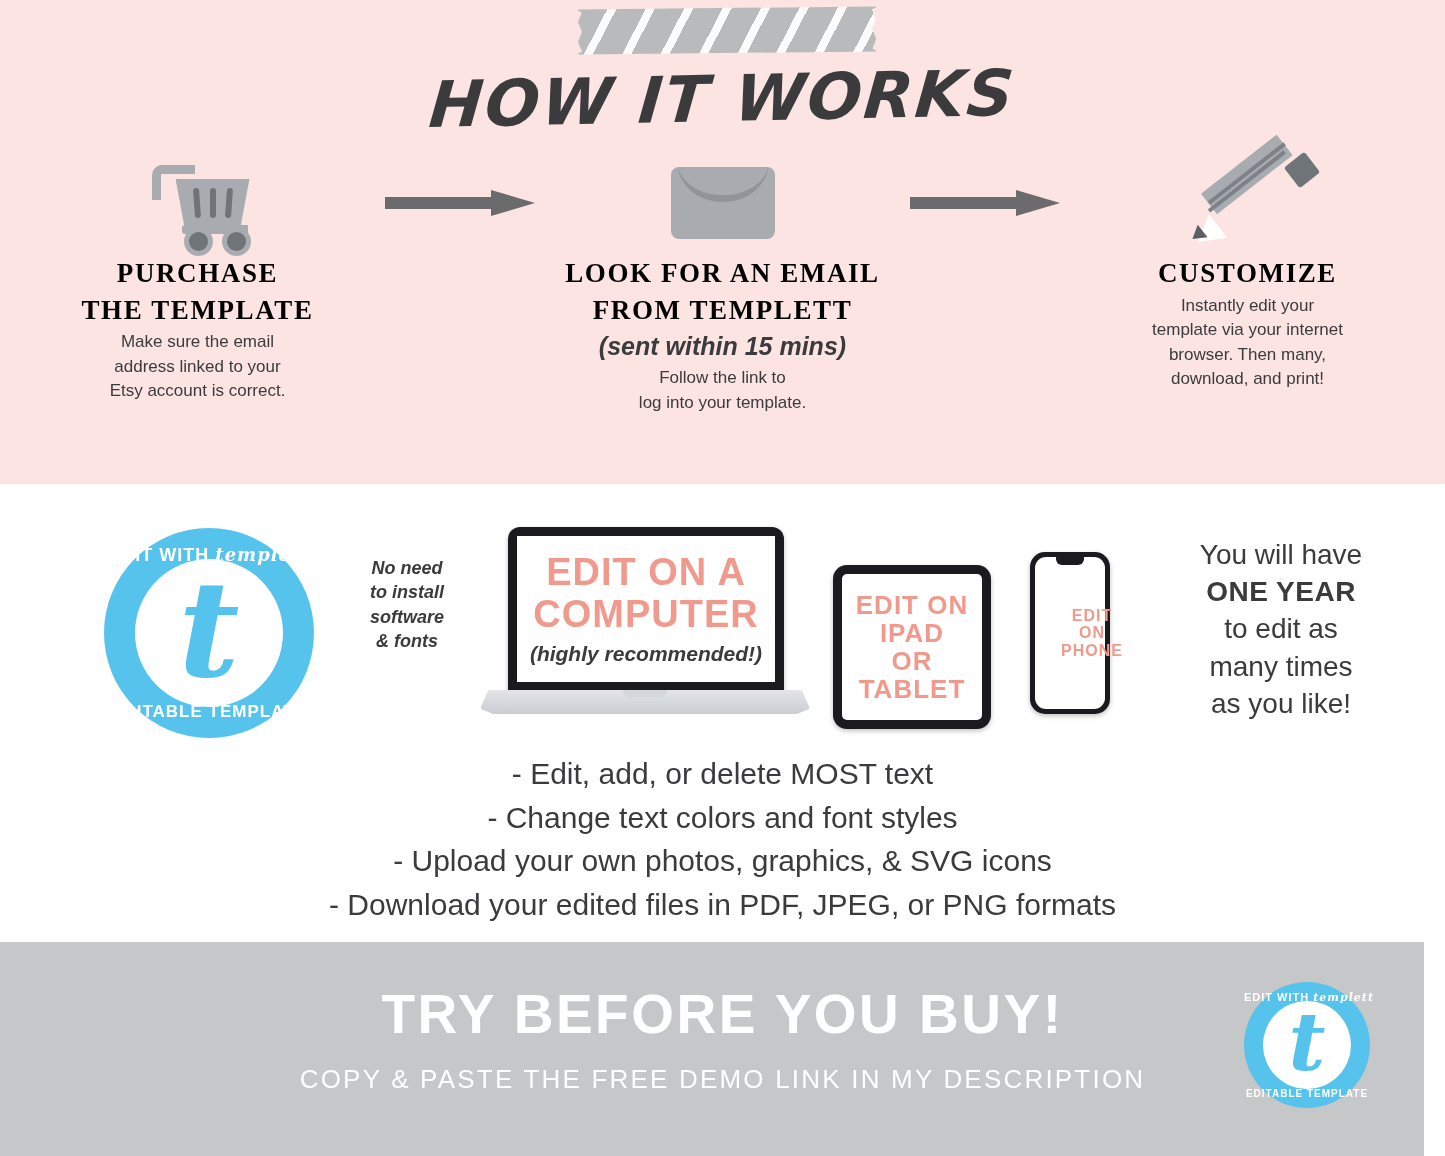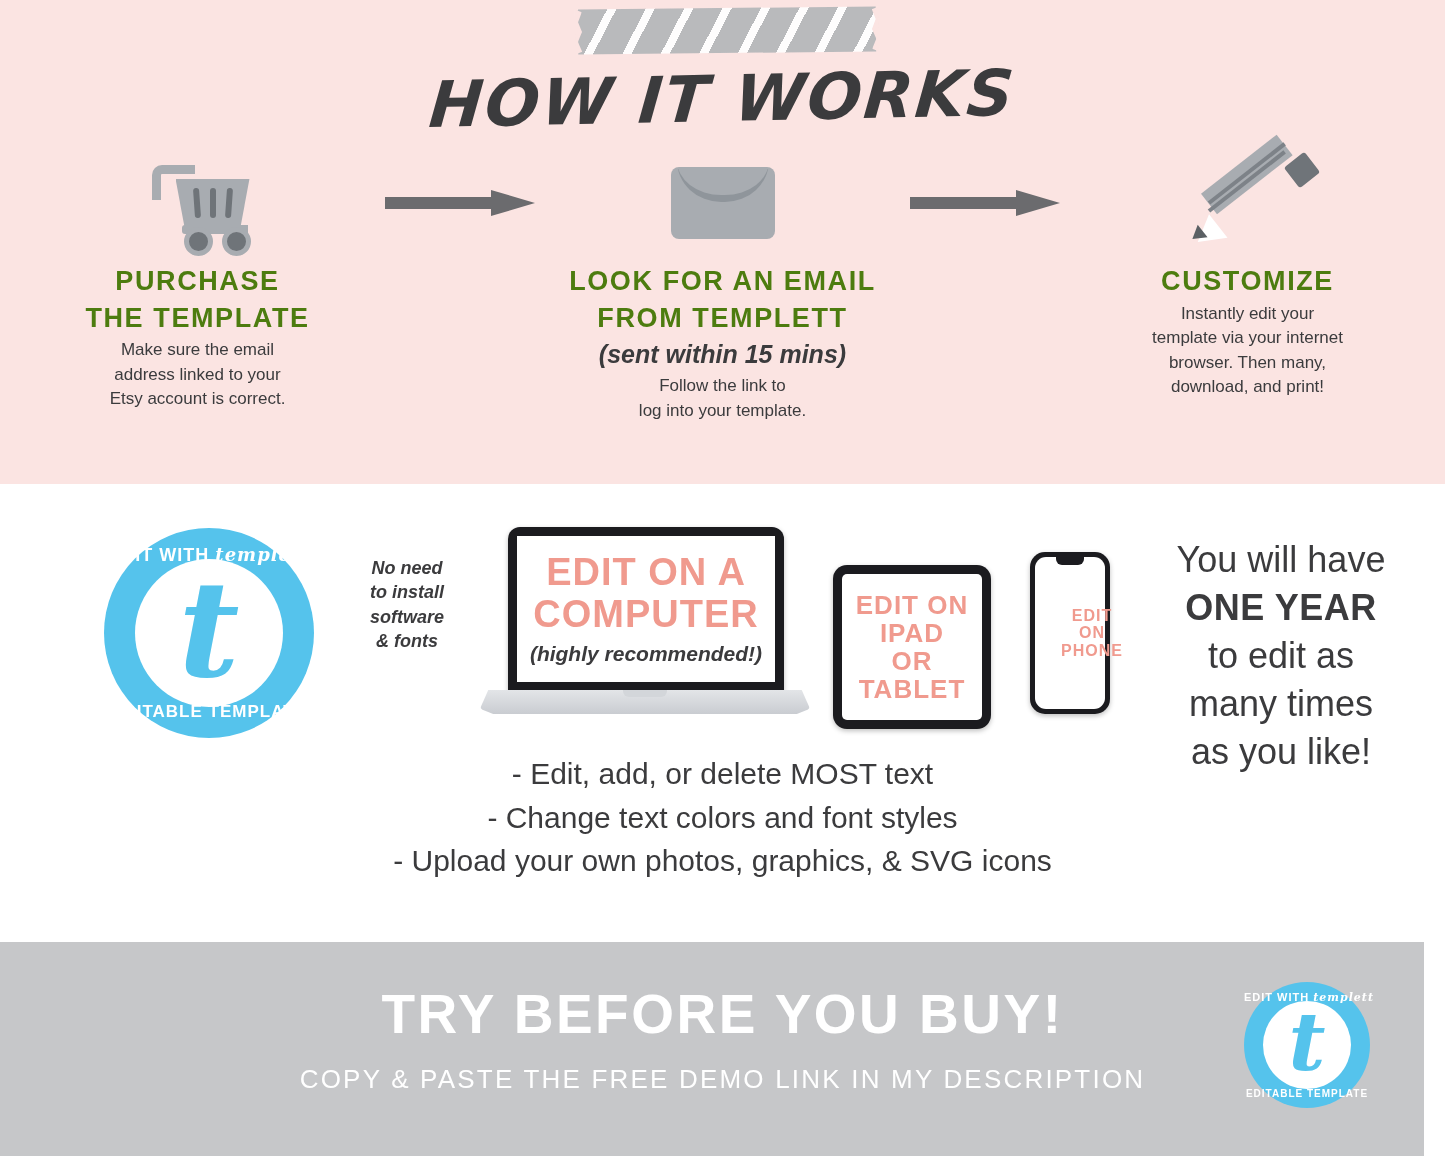--- a/index.html
+++ b/index.html
@@ -42,22 +42,22 @@
   }
 
   
   .steps{
     position:absolute;left:0;top:150px;width:1445px;height:320px;
     display:flex;align-items:flex-start;justify-content:center;
   }
   .step{width:360px;text-align:center;position:relative;}
   .step .icon-slot{height:105px;display:flex;align-items:center;justify-content:center;}
   .step-head{
-    font-size:27px;font-weight:bold;letter-spacing:1.6px;color:#4d7c0f;
-    line-height:1.36;margin-top:8px;
+    font-size:27px;font-weight:bold;letter-spacing:1.6px;color:#000000;
+    line-height:1.36;margin-top:0;font-family:Liberation Serif, serif;
   }
   .step-body{
     font-size:17px;color:#3b3b3d;line-height:1.44;margin-top:2px;font-weight:300;
   }
   .step-note{
     font-size:25px;color:#3b3b3d;font-style:italic;font-weight:600;line-height:1.44;
   }
 
   
   .arrow{width:165px;height:105px;display:flex;align-items:center;justify-content:center;}
@@ -224,21 +224,21 @@
     display:flex;align-items:center;justify-content:center;text-align:center;padding-left:44px;
   }
   .phone .pnotch{
     position:absolute;left:26px;top:5px;width:28px;height:8px;background:#1b1b1f;
     border-radius:0 0 6px 6px;z-index:2;
   }
   .phone .dev-line{font-size:16px;}
 
   .oneyear{
     position:absolute;left:1126px;top:536px;width:310px;text-align:center;
-    font-size:36px;color:#3b3b3d;line-height:1.33;font-weight:300;
+    font-size:28px;color:#3b3b3d;line-height:1.33;font-weight:300;
   }
   .oneyear b{font-weight:bold;letter-spacing:.5px;}
 
   .bullets{
     position:absolute;left:0;top:752px;width:1445px;text-align:center;
     font-size:30px;color:#3b3b3d;line-height:1.45;font-weight:300;
   }
 
   
   .footer{
@@ -410,20 +410,21 @@
     <div><b>ONE YEAR</b></div>
     <div>to edit as</div>
     <div>many times</div>
     <div>as you like!</div>
   </div>
 
   <div class="bullets">
     <div>- Edit, add, or delete MOST text</div>
     <div>- Change text colors and font styles</div>
     <div>- Upload your own photos, graphics, &amp; SVG icons</div>
+    <div>- Download your edited files in PDF, JPEG, or PNG formats</div>
   </div>
 
   <div class="footer">
     <div class="footer-title">TRY BEFORE YOU BUY!</div>
     <div class="footer-sub">COPY &amp; PASTE THE FREE DEMO LINK IN MY DESCRIPTION</div>
   </div>
 
   <div class="badge badge-sm">
     <div class="hole"></div>
     <div class="arc arcTop">

